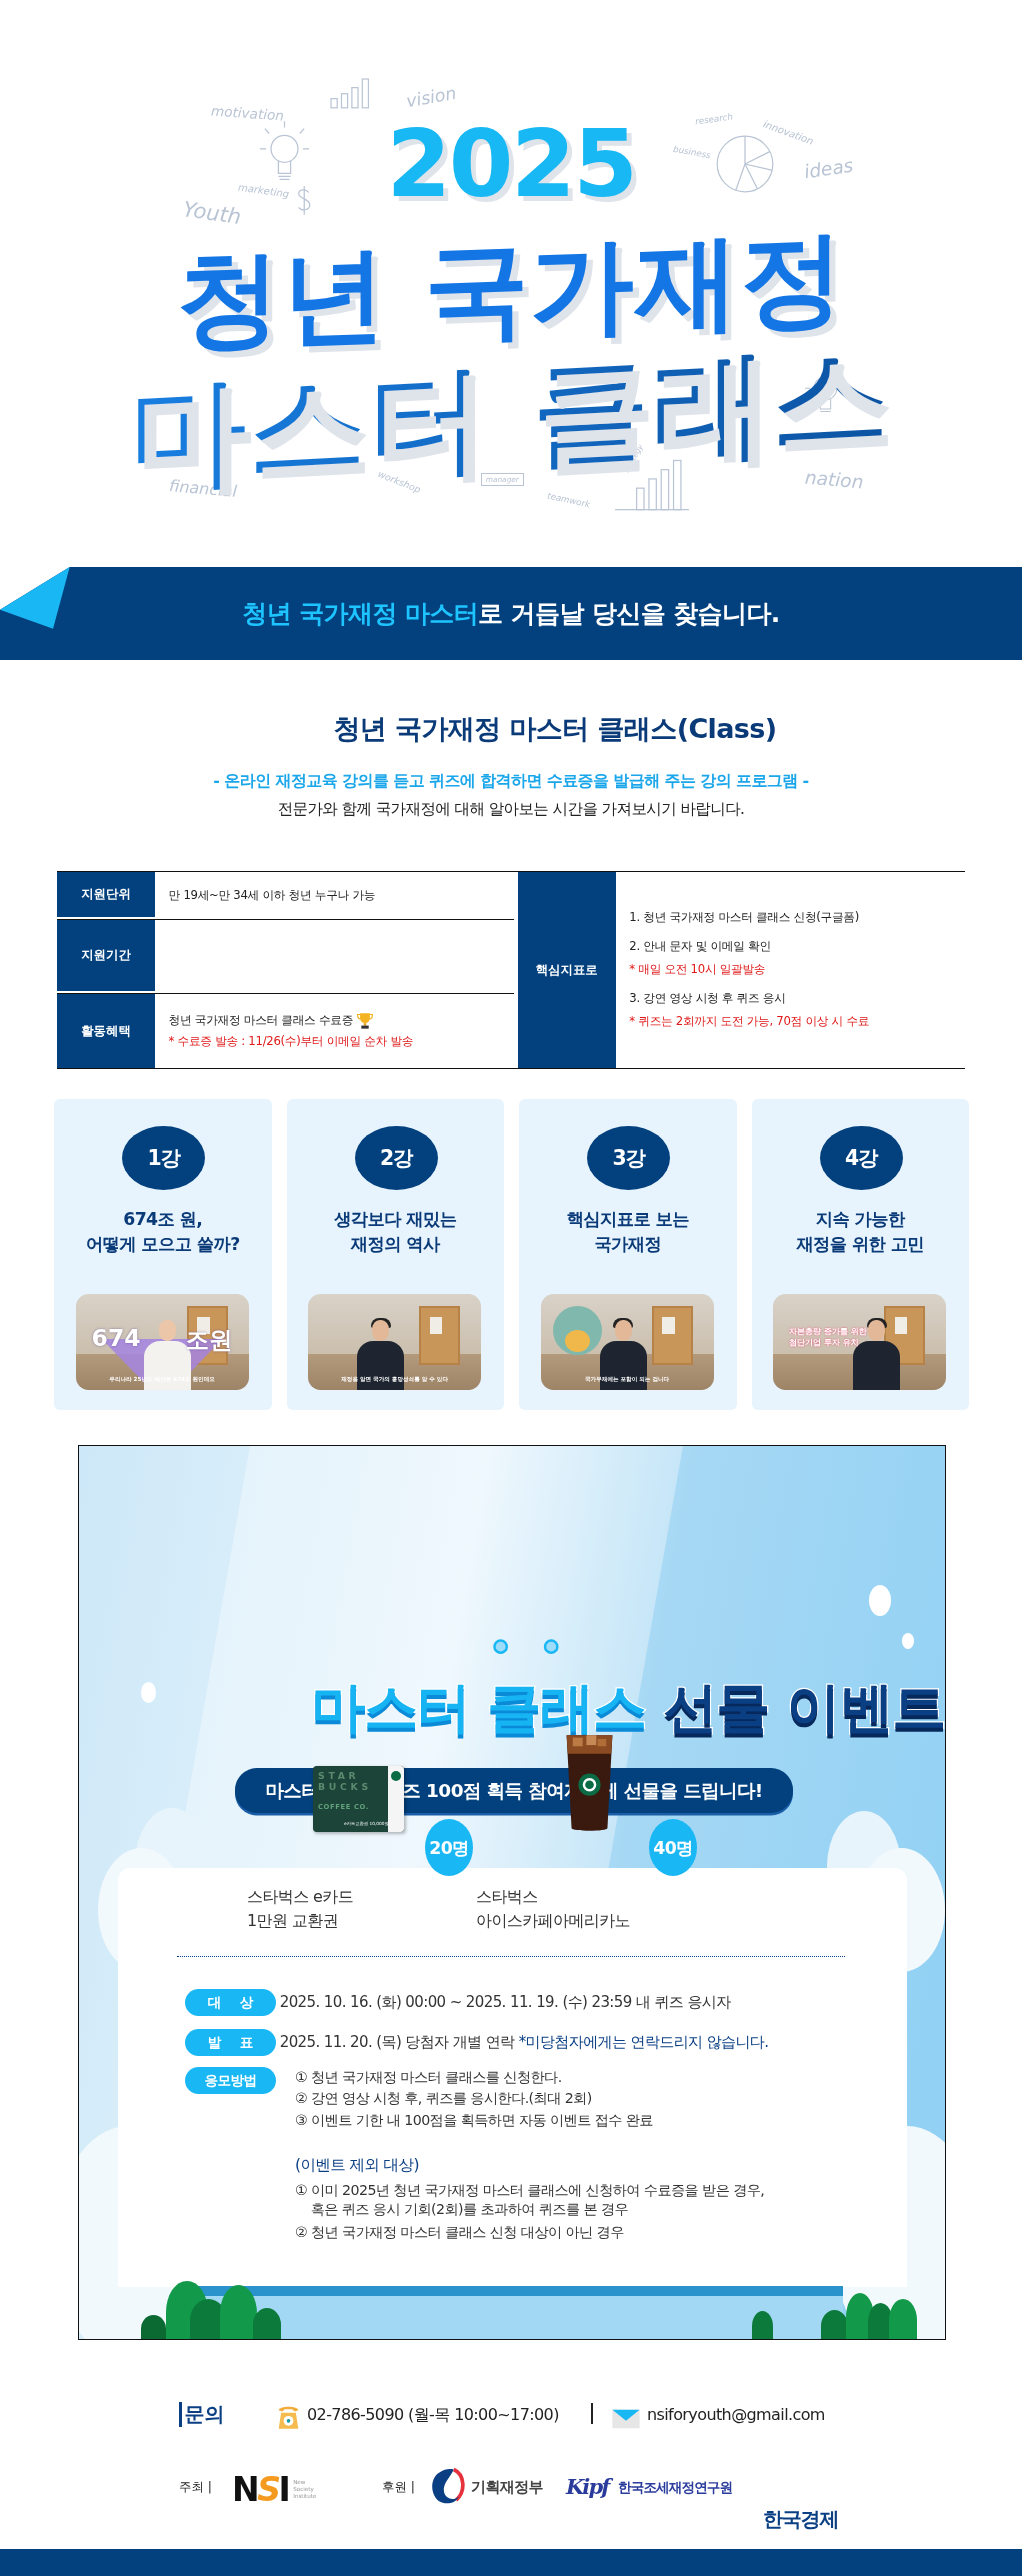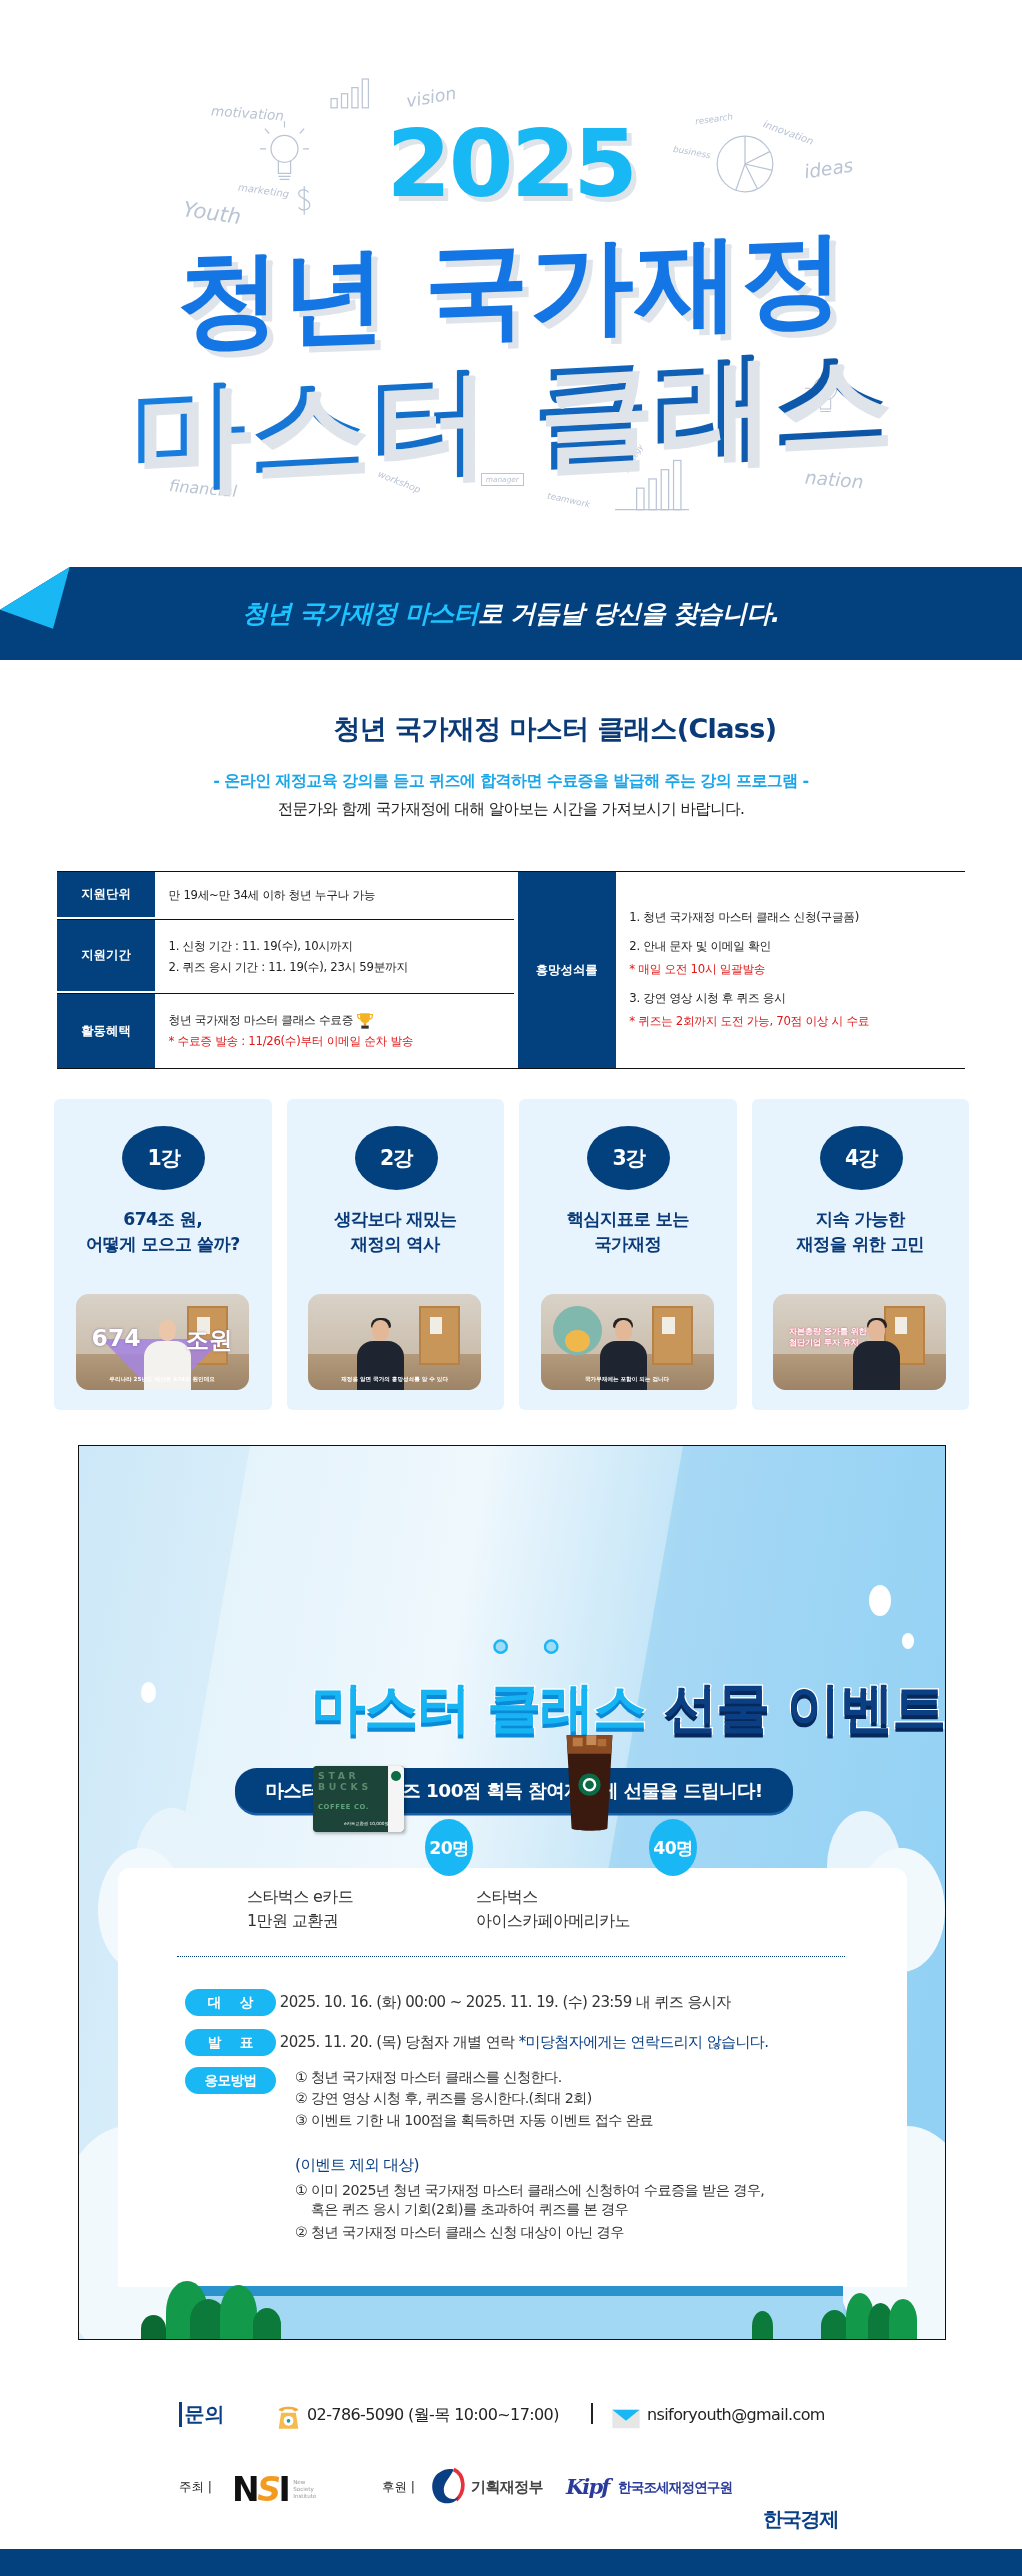--- a/index.html
+++ b/index.html
@@ -9,21 +9,21 @@
     
     .hero { position: absolute; left: 0; top: 0; width: 1022px; height: 567px; background: #ffffff; overflow: hidden; }
     .doodle { position: absolute; color: #b9c4d4; font-family: "DejaVu Sans", sans-serif; font-style: italic; }
     .hero-year, .hero-line1, .hero-line2 { position: absolute; left: 0; width: 1022px; text-align: center; font-weight: 900; font-family: "DejaVu Sans", sans-serif; letter-spacing: -2.5px; }
     .hero-year { top: 110px; font-size: 93px; color: #18b8f4; text-shadow: 5px 5px 0 #dfe3ea, -1.9px -1.9px 0 #ffffff; }
     .hero-line1 { top: 221px; font-size: 104px; color: #1476e4; text-shadow: 6.2px 6.2px 0 #dfe3ea; letter-spacing: 1.2px; transform: skewY(-2deg); }
     .hero-line2 { top: 339px; font-size: 116px; color: #0b63c9; text-shadow: 6.2px 6.2px 0 #dfe3ea; letter-spacing: 3.7px; transform: skewY(-3deg);
       background: linear-gradient(90deg, #1a86ec, #0a4c98); -webkit-background-clip: text; background-clip: text; -webkit-text-fill-color: transparent; }
 
     
-    .banner { position: absolute; left: 0; top: 567px; width: 1022px; height: 93px; background: #02407e; font-style: italic; }
+    .banner { position: absolute; left: 0; top: 567px; width: 1022px; height: 93px; background: #02407e; }
     .banner-fold { position: absolute; left: 0; top: 0; width: 74px; height: 68px; }
     .banner-text { position: absolute; left: 0; top: 30px; width: 1022px; text-align: center; font-size: 25px; font-weight: bold; color: #ffffff; letter-spacing: -0.6px; }
     .banner-text .hl { color: #1ec4ff; }
 
     
     .intro-title { position: absolute; left: 0; top: 711px; width: 1022px; text-align: center; font-size: 27px; font-weight: bold; color: #0a3a78; letter-spacing: -0.6px; margin-left: 44px; }
     .intro-sub { position: absolute; left: 0; top: 771px; width: 1022px; text-align: center; font-size: 16px; font-weight: bold; color: #1aa6ea; letter-spacing: -0.6px; }
     .intro-desc { position: absolute; left: 0; top: 799px; width: 1022px; text-align: center; font-size: 15.5px; color: #222; letter-spacing: -0.6px; }
 
     
@@ -197,40 +197,36 @@
 <section class="info-table">
   <div class="tbl-left">
     <div class="tbl-row r1">
       <div class="tbl-label">지원단위</div>
       <div class="tbl-val">
           <span>만 19세~만 34세 이하 청년 누구나 가능</span>
         </div>
     </div>
     <div class="tbl-row r2">
       <div class="tbl-label">지원기간</div>
-      <div class="tbl-val">
-        <span>1. 신청 기간 : 11. 19(수), 10시까지</span>
-        <span>2. 퀴즈 응시 기간 : 11. 19(수), 23시 59분까지</span>
-      </div>
     </div>
     <div class="tbl-row r3">
       <div class="tbl-label">활동혜택</div>
       <div class="tbl-val">
         <span><span>청년 국가재정 마스터 클래스 수료증</span><svg class="trophy" viewBox="0 0 26 28">
               <path d="M5 2 H21 V10 C21 15 17 18 13 18 C9 18 5 15 5 10 Z" fill="#f3b322"></path>
               <path d="M5 4 H1 C1 9 3 11 5 11 M21 4 H25 C25 9 23 11 21 11" fill="none" stroke="#f3b322" stroke-width="2"></path>
               <rect x="11" y="18" width="4" height="4" fill="#e2a11a"></rect>
               <rect x="7" y="22" width="12" height="5" fill="#333"></rect>
             </svg></span>
         <span class="red">* 수료증 발송 : 11/26(수)부터 이메일 순차 발송</span>
       </div>
     </div>
   </div>
   <div class="tbl-right">
-    <div class="tbl-label">흥망성쇠를</div>
+    <div class="tbl-label">핵심지표로</div>
     <div class="tbl-val">
       <span>1. 청년 국가재정 마스터 클래스 신청(구글폼)</span>
       <span style="margin-top:5px;">2. 안내 문자 및 이메일 확인</span>
       <span class="red">* 매일 오전 10시 일괄발송</span>
       <span style="margin-top:5px;">3. 강연 영상 시청 후 퀴즈 응시</span>
       <span class="red">* 퀴즈는 2회까지 도전 가능, 70점 이상 시 수료</span>
     </div>
   </div>
 </section>
 

